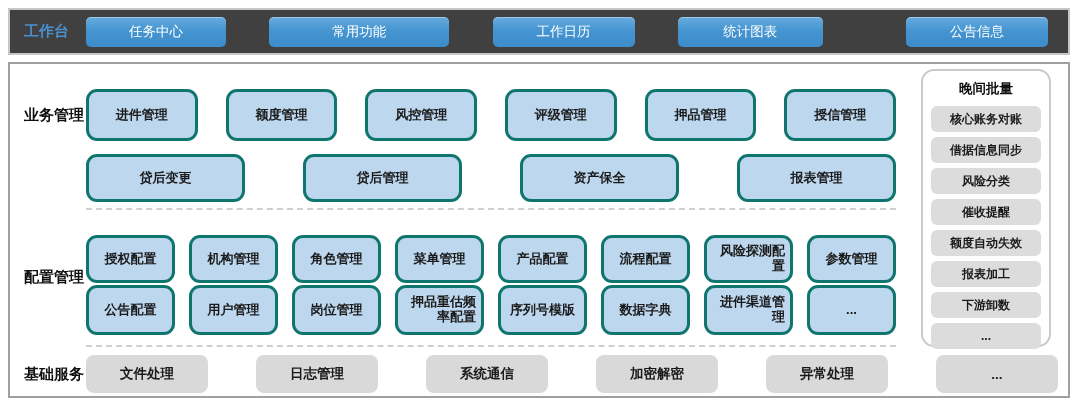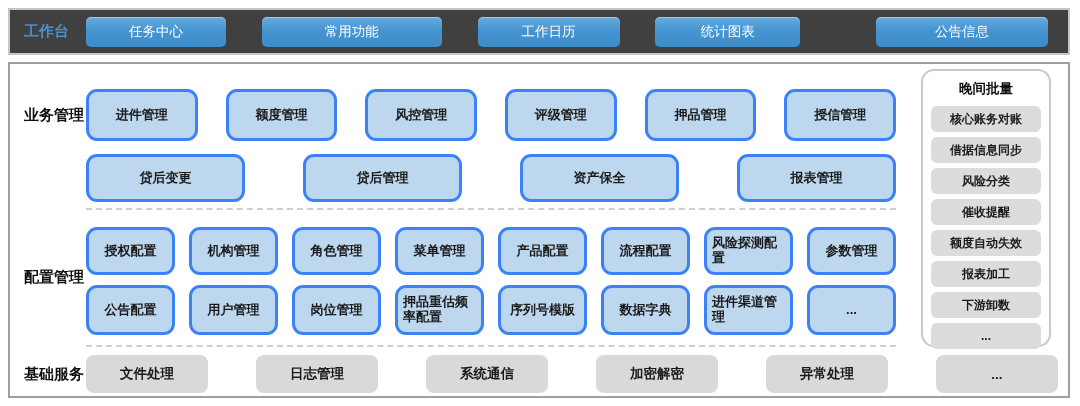--- a/index.html
+++ b/index.html
@@ -23,43 +23,43 @@
   .workbench-buttons > div{
     height:30px;border-radius:5px;color:#fff;font-size:13.5px;
     display:flex;align-items:center;justify-content:center;
     background:linear-gradient(180deg,#67abde 0%,#4595d1 45%,#3d8ccb 100%);
     box-shadow:inset 0 1px 0 rgba(255,255,255,.35);
   }
   .workbench-buttons > :nth-child(1){width:140px;}
   .workbench-buttons > :nth-child(2){width:180px;}
   .workbench-buttons > :nth-child(3){width:142px;}
   .workbench-buttons > :nth-child(4){width:145px;}
-  .workbench-buttons > :nth-child(5){width:172px;margin-left:40px;}
+  .workbench-buttons > :nth-child(5){width:142px;margin-left:40px;}
   
   .main-panel{
     position:absolute;left:8px;top:62px;width:1062px;height:336px;
     border:2px solid #9f9f9f;box-sizing:border-box;background:#fff;
   }
   .section-label{
     position:absolute;left:14px;width:64px;color:#111;
     font-size:15px;font-weight:bold;white-space:nowrap;
   }
   .label-business{top:42px;}
   .label-config{top:204px;}
   .label-base{top:301px;}
   .row{position:absolute;display:flex;}
   .row > div{flex:1;}
   .row-business1{left:76px;top:25px;right:172px;height:52px;gap:28px;}
   .row-business2{left:76px;top:90px;right:172px;height:48px;gap:58px;}
-  .row-config1{left:76px;top:163px;right:172px;height:48px;gap:14px;}
+  .row-config1{left:76px;top:171px;right:172px;height:48px;gap:14px;}
   .row-config2{left:76px;top:221px;right:172px;height:50px;gap:14px;}
   .row-base{left:76px;top:291px;right:10px;height:38px;gap:48px;}
   .blue-box{
-    background:#bdd7ee;border:3px solid #3b82f6;border-radius:11px;
-    display:flex;align-items:center;justify-content:center;text-align:left;
+    background:#bdd7ee;border:3px solid #0f766e;border-radius:11px;
+    display:flex;align-items:center;justify-content:center;text-align:right;
     font-size:13px;font-weight:bold;color:#1a1a1a;line-height:1.15;
     padding:2px 5px;box-sizing:border-box;
   }
   .gray-box{
     background:#d9d9d9;border-radius:8px;
     display:flex;align-items:center;justify-content:center;text-align:center;
     font-size:13.5px;font-weight:bold;color:#1a1a1a;
   }
   .divider{
     position:absolute;left:76px;right:172px;height:0;

